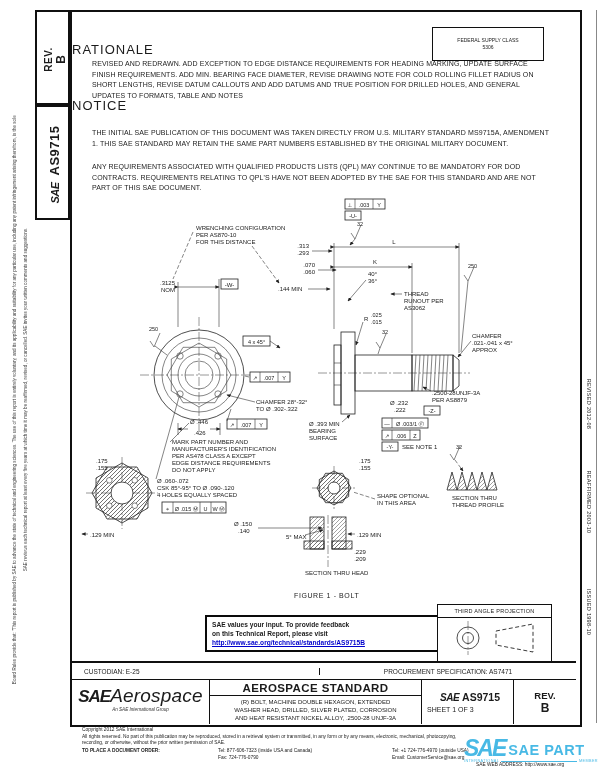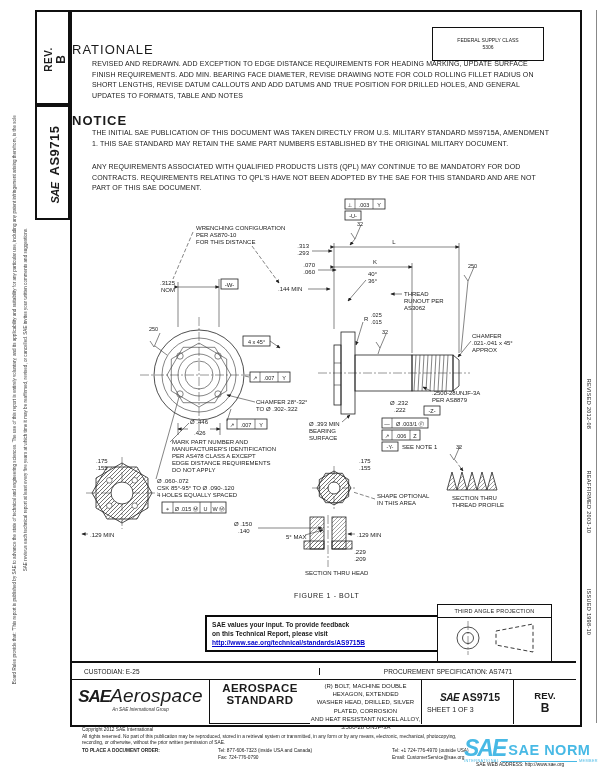--- a/index.html
+++ b/index.html
@@ -51,21 +51,21 @@
   #title-block{left:0;top:649px;width:504px;height:62px;border-top:2px solid #101010;position:absolute;background:#fff;}
   #tb-row1{display:flex;height:16px;border-bottom:1.8px solid #101010;font-size:6.5px;align-items:center;}
   #tb-row1 .c1{width:248px;border-right:1.8px solid #101010;padding-left:12px;box-sizing:border-box;}
   #tb-row1 .c2{flex:1;text-align:center;}
   #tb-row2{display:flex;height:44px;}
   .tb-cell{box-sizing:border-box;border-right:1.8px solid #101010;height:100%;}
   #tb-logo{width:138px;display:flex;flex-direction:column;align-items:center;justify-content:center;line-height:13px;}
   .sae-big{font-style:italic;font-weight:bold;font-size:17px;letter-spacing:-1px;}
   .aero{font-style:italic;font-size:19px;letter-spacing:.2px;}
   .logo-sub{font-size:4.6px;font-style:italic;color:#333;}
-  #tb-mid{width:212px;display:flex;flex-direction:row;justify-content:flex-end;}
+  #tb-mid{width:212px;display:flex;flex-direction:column;}
   #tb-mid .std{font-size:11.5px;font-weight:bold;text-align:center;letter-spacing:.4px;border-bottom:1.2px solid #101010;padding:2px 0 1px;}
   #tb-mid .ttl{font-size:6px;line-height:8.2px;text-align:center;padding-top:2px;}
   #tb-num{width:92px;display:flex;flex-direction:column;justify-content:center;padding-left:5px;}
   #tb-num .numline{font-size:10.5px;font-weight:bold;text-align:center;}
   #tb-num .numline .sae-logo-sm{font-size:10px;margin-right:3px;}
   #tb-num .sheet{font-size:7px;margin-top:3px;}
   #tb-rev{flex:1;border-right:none;display:flex;flex-direction:column;align-items:center;justify-content:center;font-weight:bold;}
   #tb-rev .r1{font-size:9.5px;}
   #tb-rev .r2{font-size:12px;}
   
@@ -99,21 +99,21 @@
 </div>
 
 <div class="abs" id="main-frame">
 
   <div class="abs hdr-title" style="top:30px;">RATIONALE</div>
   <div class="abs" id="fsc-box" style="left:360px;top:15px;width:110px;height:32px;">
     <div>FEDERAL SUPPLY CLASS</div>
     <div>5306</div>
   </div>
   <div class="abs body-text" style="left:20px;top:47px;width:458px;">REVISED AND REDRAWN. ADD EXCEPTION TO EDGE DISTANCE REQUIREMENTS FOR HEADING MARKING, UPDATE SURFACE FINISH REQUIREMENTS. ADD MIN. BEARING FACE DIAMETER, REVISE DRAWING NOTE FOR COLD ROLLING FILLET RADIUS ON SHORT LENGTHS, REVISE DATUM CALLOUTS AND ADD DATUMS AND TRUE POSITION FOR DRILLED HOLES, AND GENERAL UPDATES TO FORMATS, TABLE AND NOTES</div>
-  <div class="abs hdr-title" style="top:101px;font-weight:bold;">NOTICE</div>
+  <div class="abs hdr-title" style="top:86px;">NOTICE</div>
   <div class="abs body-text" style="left:20px;top:116px;width:458px;">THE INITIAL SAE PUBLICATION OF THIS DOCUMENT WAS TAKEN DIRECTLY FROM U.S. MILITARY STANDARD MS9715A, AMENDMENT 1. THIS SAE STANDARD MAY RETAIN THE SAME PART NUMBERS ESTABLISHED BY THE ORIGINAL MILITARY DOCUMENT.</div>
   <div class="abs body-text" style="left:20px;top:150px;width:458px;">ANY REQUIREMENTS ASSOCIATED WITH QUALIFIED PRODUCTS LISTS (QPL) MAY CONTINUE TO BE MANDATORY FOR DOD CONTRACTS. REQUIREMENTS RELATING TO QPL'S HAVE NOT BEEN ADOPTED BY THE SAE FOR THIS STANDARD AND ARE NOT PART OF THIS SAE DOCUMENT.</div>
 
   <svg class="abs" style="left:0;top:183px;" width="508" height="445" viewBox="0 0 508 445">
     <defs>
       <marker id="arr" markerWidth="7" markerHeight="6" refX="6" refY="3" orient="auto">
         <path d="M0,0 L7,3 L0,6 z" fill="#222"></path>
       </marker>
       <pattern id="hatch" patternUnits="userSpaceOnUse" width="4" height="4">
         <path d="M0,4 L4,0" stroke="#444" stroke-width="0.5"></path>
@@ -480,20 +480,20 @@
 <div class="abs foot" style="left:82px;top:748px;"><b>TO PLACE A DOCUMENT ORDER:</b></div>
 <div class="abs foot" style="left:218px;top:748px;">Tel: 877-606-7323 (inside USA and Canada)</div>
 <div class="abs foot" style="left:392px;top:748px;">Tel: +1 724-776-4970 (outside USA)</div>
 <div class="abs foot" style="left:218px;top:755px;">Fax: 724-776-0790</div>
 <div class="abs foot" style="left:392px;top:755px;">Email: CustomerService@sae.org</div>
 <div class="abs foot" style="left:476px;top:762px;">SAE WEB ADDRESS: http://www.sae.org</div>
 
 <div class="abs" id="watermark">
   <div class="row1">
     <span class="wm-sae">SAE</span>
-    <span class="wm-norm">SAE NORM</span>
+    <span class="wm-norm">SAE PART</span>
   </div>
   <div class="row2">
     <span>INTERNATIONAL</span>
     <span class="wm-line"></span>
     <span>MEMBER</span>
   </div>
 </div>
 
 </body></html>

